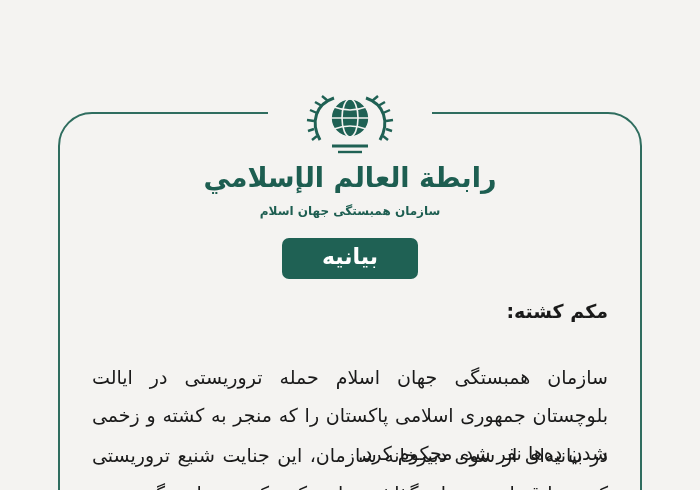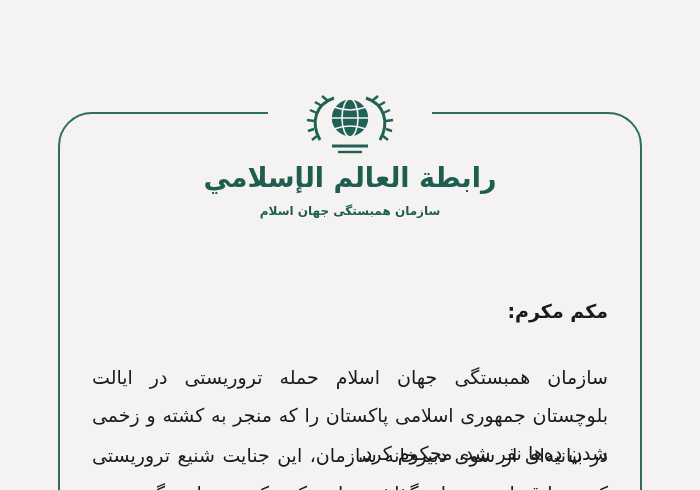--- a/index.html
+++ b/index.html
@@ -171,20 +171,23 @@
 
           <path d="M42 62 L78 62" stroke-width="3"></path>
           <path d="M48 68 L72 68" stroke-width="2.4"></path>
         </g>
       </svg>
     </div>
 
     <div class="wordmark">رابطة العالم الإسلامي</div>
     <div class="wordmark-sub">سازمان همبستگی جهان اسلام</div>
 
+    <div class="badge-wrap">
+      <span class="badge">بیانیه</span>
+    </div>
 
-    <div class="salutation">مکم مکرم:</div>
+    <div class="salutation">مکم کشته:</div>
 
     <div class="para para-1">سازمان همبستگی جهان اسلام حمله تروریستی در ایالت بلوچستان جمهوری اسلامی پاکستان را که منجر به کشته و زخمی شدن ده‌ها نفر شد، محکوم کرد.</div>
     <div class="para para-2">در بیانیه‌ای از سوی دبیرخانه سازمان، این جنایت شنیع تروریستی که ده‌ها قربانی بر جای گذاشت را محکوم کرده و بار دیگر موضع خود را در مخالفت و محکومیت</div>
 
   </div>
 </div>
 
 </body></html>

